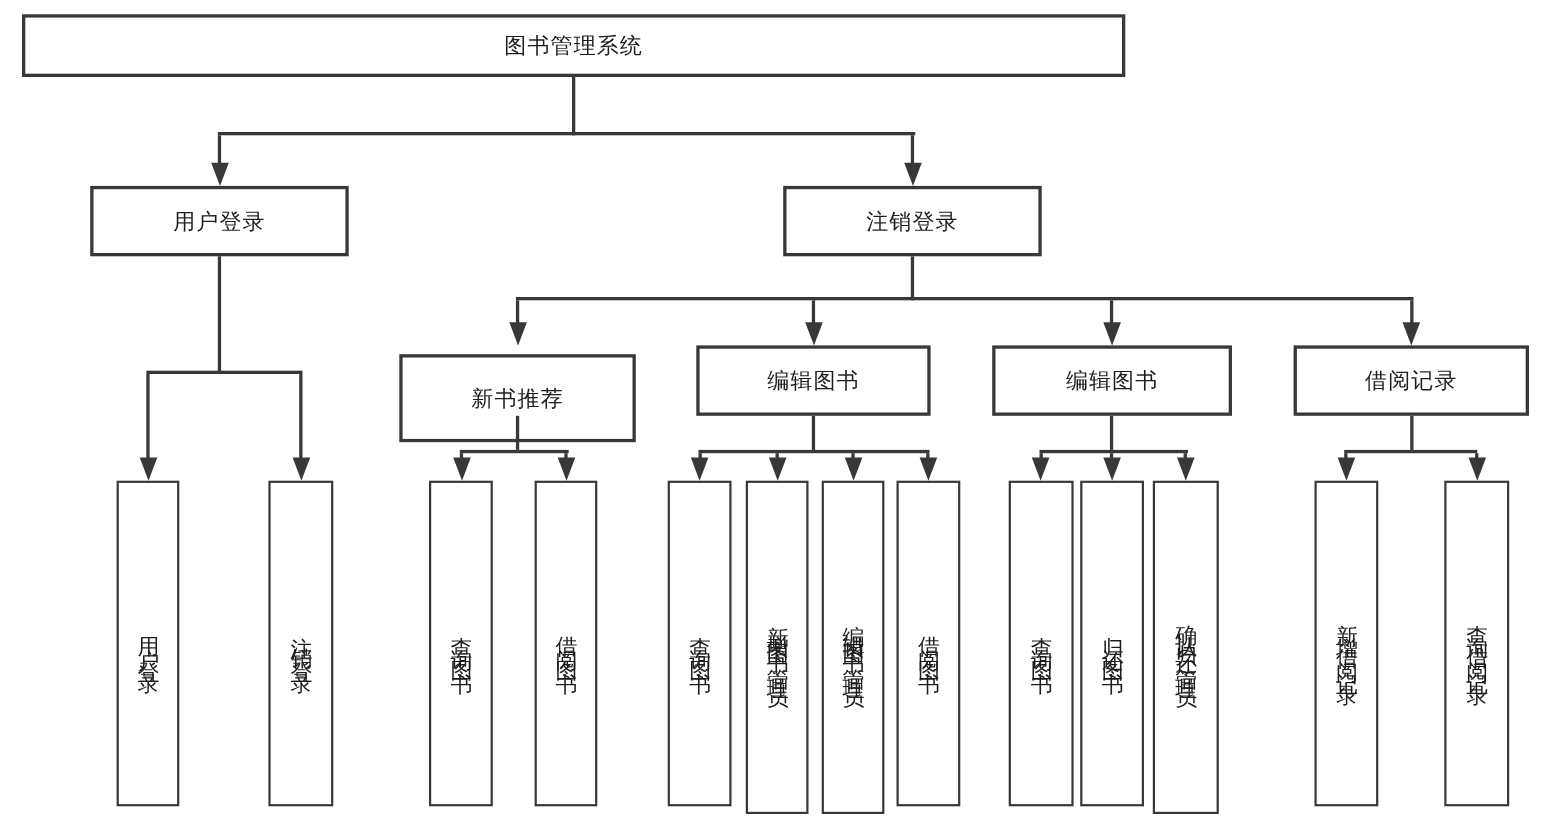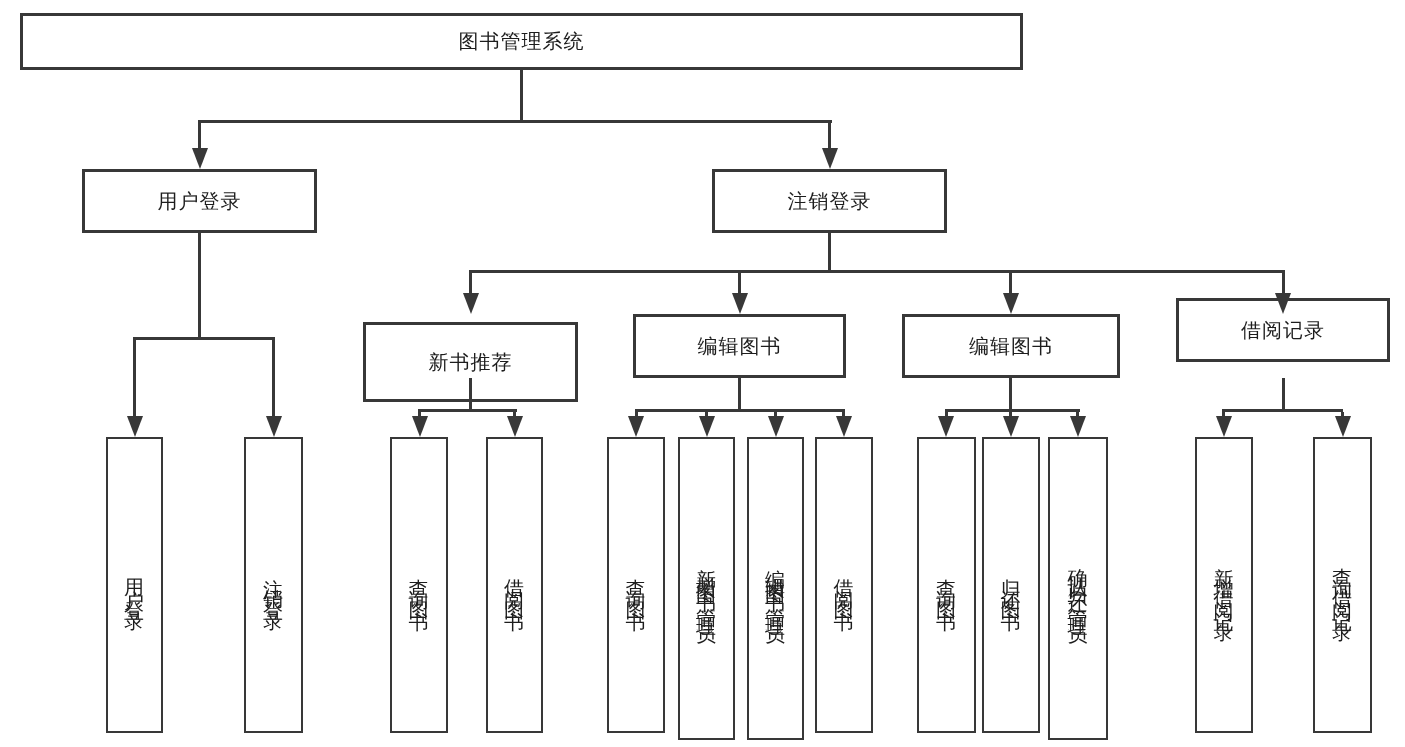--- a/index.html
+++ b/index.html
@@ -47,21 +47,21 @@
 <div class="stage">
 
   <div class="box" style="left:20px;top:13px;width:1003px;height:57px">图书管理系统</div>
 
   <div class="box" style="left:82px;top:169px;width:235px;height:64px">用户登录</div>
   <div class="box" style="left:712px;top:169px;width:235px;height:64px">注销登录</div>
 
   <div class="box" style="left:363px;top:322px;width:215px;height:80px">新书推荐</div>
   <div class="box" style="left:633px;top:314px;width:213px;height:64px">编辑图书</div>
   <div class="box" style="left:902px;top:314px;width:218px;height:64px">编辑图书</div>
-  <div class="box" style="left:1176px;top:298px;width:214px;height:64px">借阅记录</div>
+  <div class="box" style="left:1176px;top:314px;width:214px;height:64px">借阅记录</div>
 
   <div class="vbox" style="left:106px;top:437px;width:57px;height:296px">
     <span class="vtext">用户登录</span>
   </div>
   <div class="vbox" style="left:244px;top:437px;width:59px;height:296px">
     <span class="vtext">注销登录</span>
   </div>
 
   <div class="vbox" style="left:390px;top:437px;width:58px;height:296px">
     <span class="vtext">查询图书</span>

